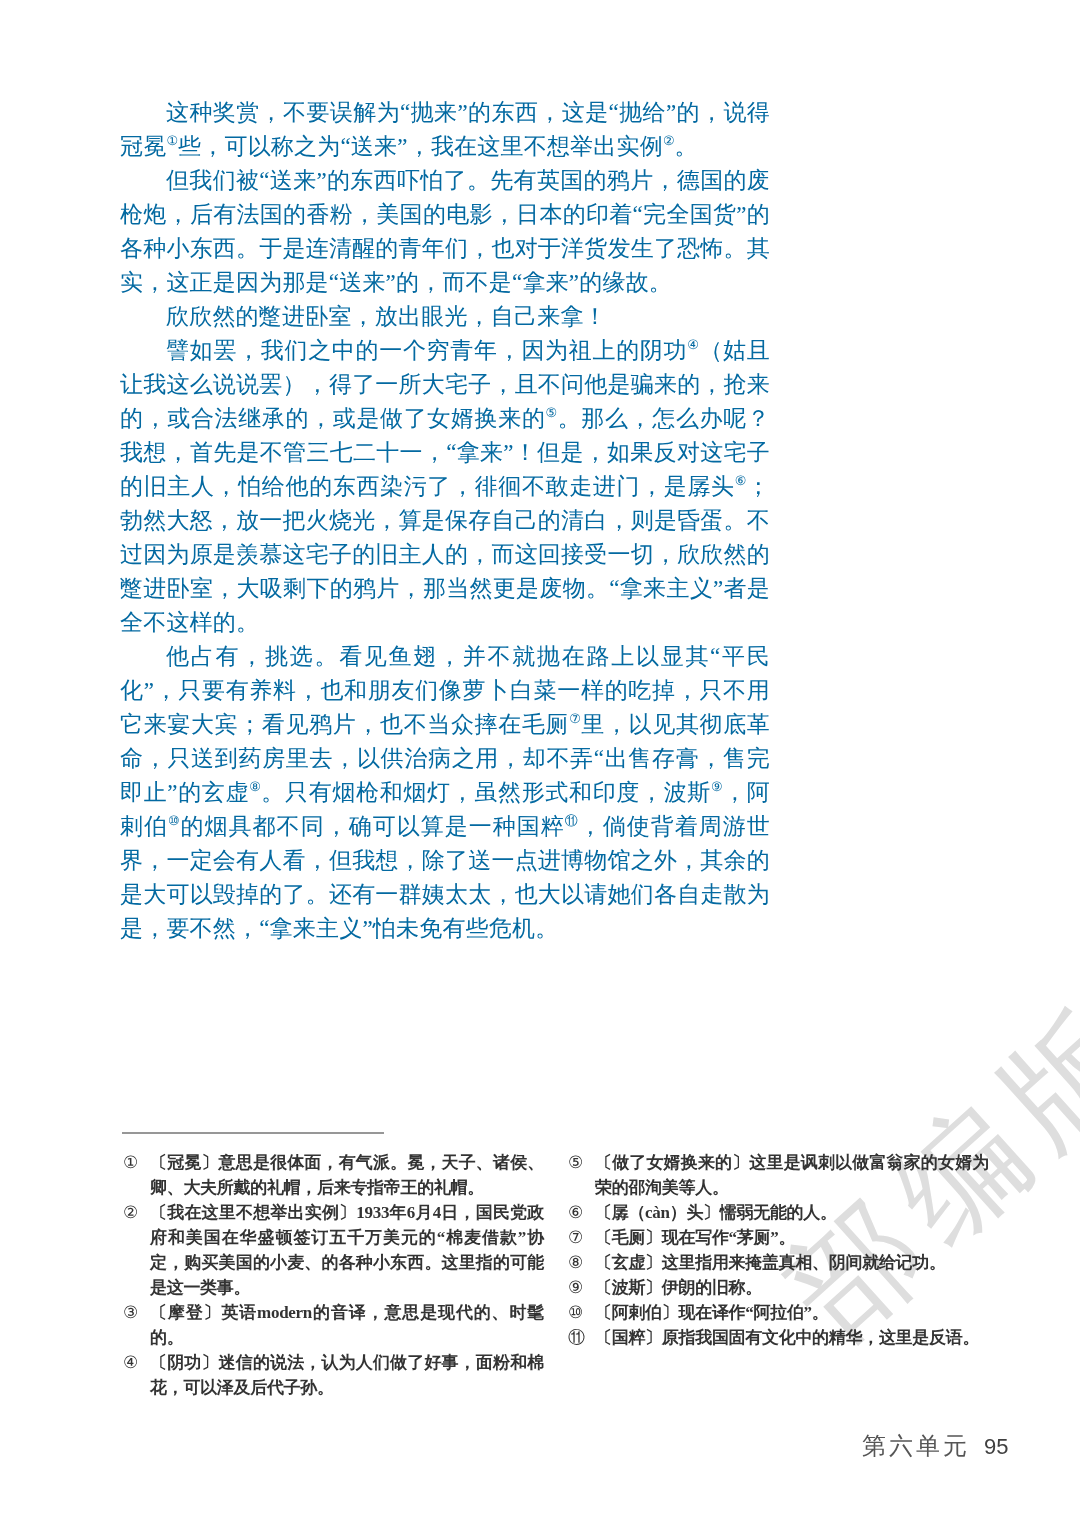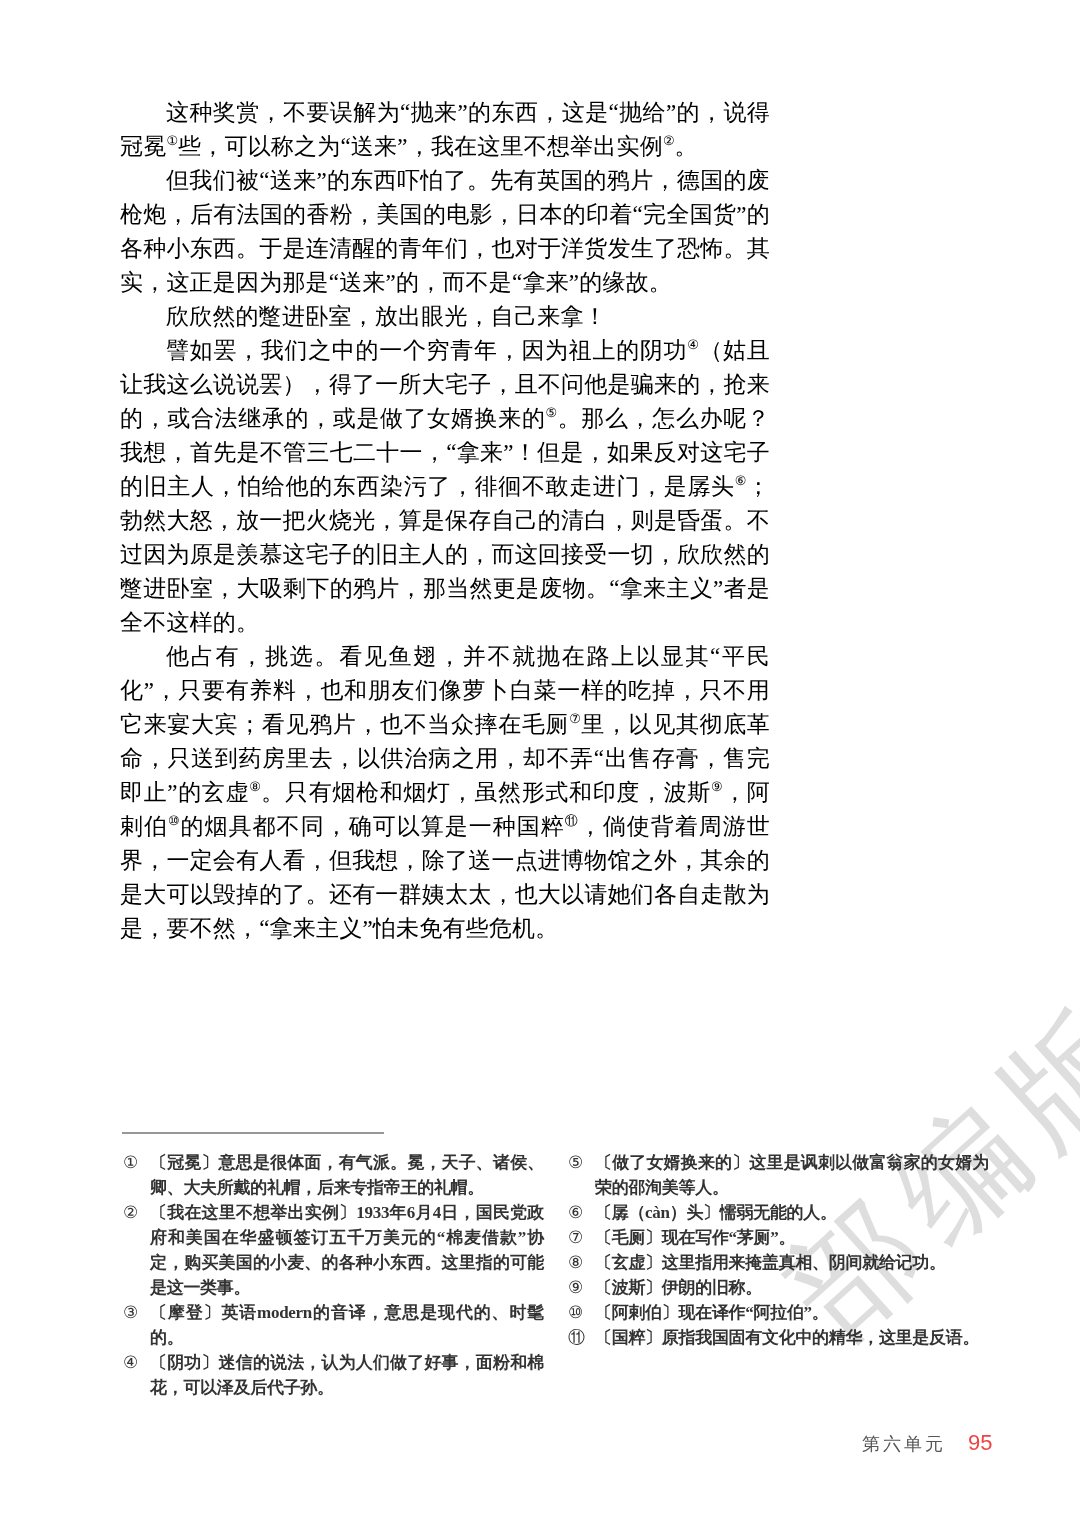--- a/index.html
+++ b/index.html
@@ -3,21 +3,21 @@
 <meta charset="utf-8">
 <style>
   html,body{margin:0;padding:0;}
   body{
     width:1080px;height:1527px;background:#ffffff;position:relative;
     font-family:"Liberation Serif","DejaVu Serif",serif;overflow:hidden;
   }
   .page{position:absolute;inset:0;background:#ffffff;}
   .article{
     position:absolute;left:120px;top:96px;width:650px;
-    color:#000000;
+    color:#0369a1;
   }
   .article p.para{
     margin:0;font-size:23px;line-height:34px;text-align:justify;
     text-indent:2em;letter-spacing:0.2px;
   }
   sup.fnref{
     font-size:13px;line-height:0;vertical-align:super;letter-spacing:0;
   }
   .fn-separator{
     position:absolute;left:122px;top:1132px;width:262px;height:2px;
@@ -35,24 +35,24 @@
     position:absolute;left:750px;top:1090px;width:440px;height:160px;
     display:flex;align-items:center;justify-content:center;
     transform:rotate(-42deg);
     font-size:125px;letter-spacing:18px;color:#dedede;
     pointer-events:none;user-select:none;white-space:nowrap;
   }
   .footer{
     position:absolute;left:862px;top:1430px;display:flex;align-items:baseline;
     color:#565656;
   }
-  .footer .unit{font-size:18px;letter-spacing:3px;}
+  .footer .unit{font-size:24px;letter-spacing:3px;}
   .footer .pagenum{
-    font-size:22px;margin-left:22px;
-    font-family:"Liberation Sans","DejaVu Sans",sans-serif;color:#ef4444;
+    font-size:22px;margin-left:14px;
+    font-family:"Liberation Sans","DejaVu Sans",sans-serif;color:#404040;
   }
 </style>
 </head>
 <body>
 
 <div class="page">
 
   <div class="watermark">部编版</div>
 
   <div class="article">

